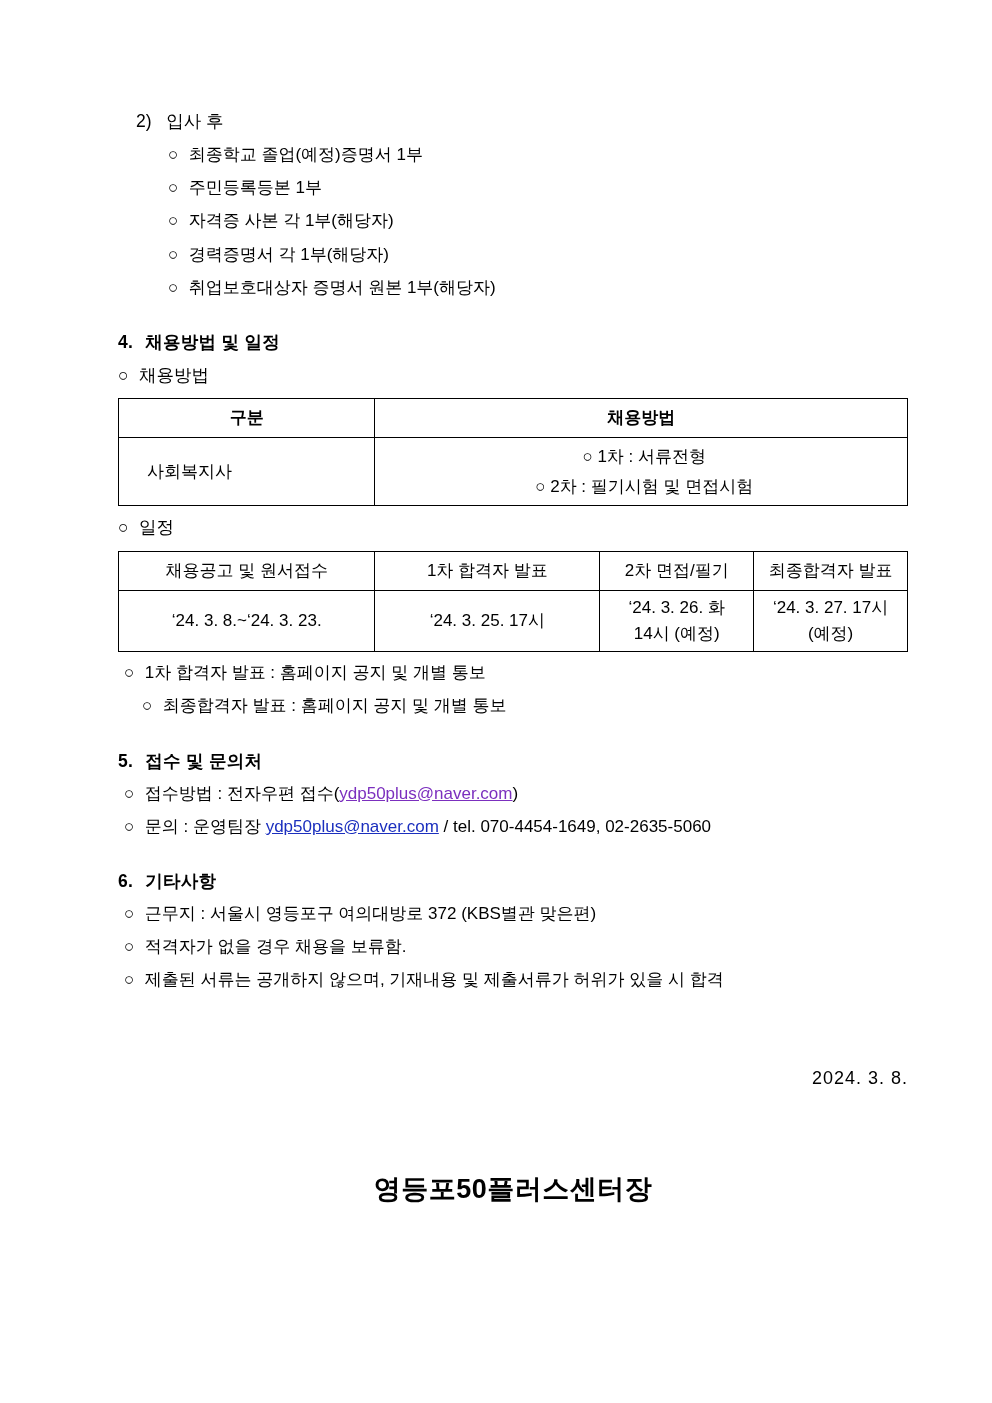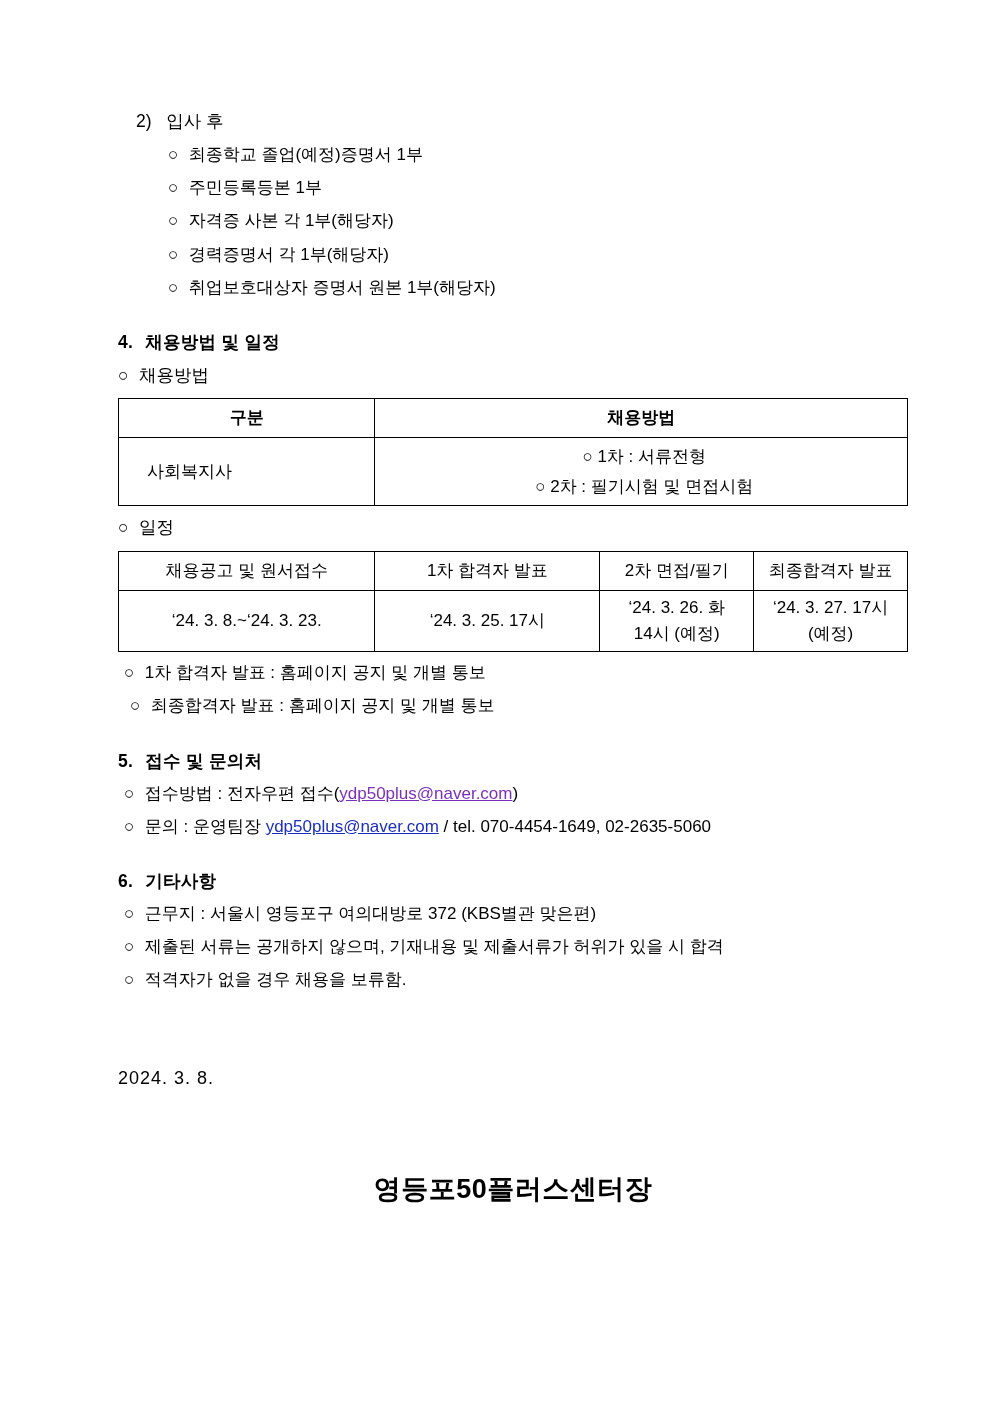--- a/index.html
+++ b/index.html
@@ -110,21 +110,21 @@
     color: #7b2fbe;
     text-decoration: underline;
   }
   a.link-blue {
     color: #1b2fbe;
     text-decoration: underline;
   }
 
   
   .date-line {
-    text-align: left;
+    text-align: right;
     font-size: 18px;
     margin-top: 72px;
     letter-spacing: 1px;
   }
   .org-line {
     text-align: center;
     font-size: 27px;
     font-weight: bold;
     margin-top: 82px;
     letter-spacing: 0.5px;
@@ -239,21 +239,21 @@
             <span class="cell-sub">(예정)</span>
           </td>
         </tr>
       </tbody>
     </table>
 
     <div class="circ-item" style="margin-left:6px">
       <span class="marker">○</span>
       <span>1차 합격자 발표 : 홈페이지 공지 및 개별 통보</span>
     </div>
-    <div class="circ-item" style="margin-left:12px">
+    <div class="circ-item" style="margin-left:24px">
       <span class="marker">○</span>
       <span>최종합격자 발표 : 홈페이지 공지 및 개별 통보</span>
     </div>
 
     <div class="section-head">
       <span class="num">5.</span>
       <span>접수 및 문의처</span>
     </div>
 
     <div class="circ-item" style="margin-left:6px">
@@ -270,24 +270,24 @@
       <span class="num">6.</span>
       <span>기타사항</span>
     </div>
 
     <div class="circ-item" style="margin-left:6px">
       <span class="marker">○</span>
       <span>근무지 : 서울시 영등포구 여의대방로 372 (KBS별관 맞은편)</span>
     </div>
     <div class="circ-item" style="margin-left:6px">
       <span class="marker">○</span>
+      <span>적격자가 없을 경우 채용을 보류함.</span>
+    </div>
+    <div class="circ-item" style="margin-left:6px">
+      <span class="marker">○</span>
       <span>제출된 서류는 공개하지 않으며, 기재내용 및 제출서류가 허위가 있을 시 합격</span>
-    </div>
-    <div class="circ-item" style="margin-left:6px">
-      <span class="marker">○</span>
-      <span>적격자가 없을 경우 채용을 보류함.</span>
     </div>
 
     <div class="date-line">2024. 3. 8.</div>
     <div class="org-line">영등포50플러스센터장</div>
 
   </div>
 </div>
 
 </body></html>

